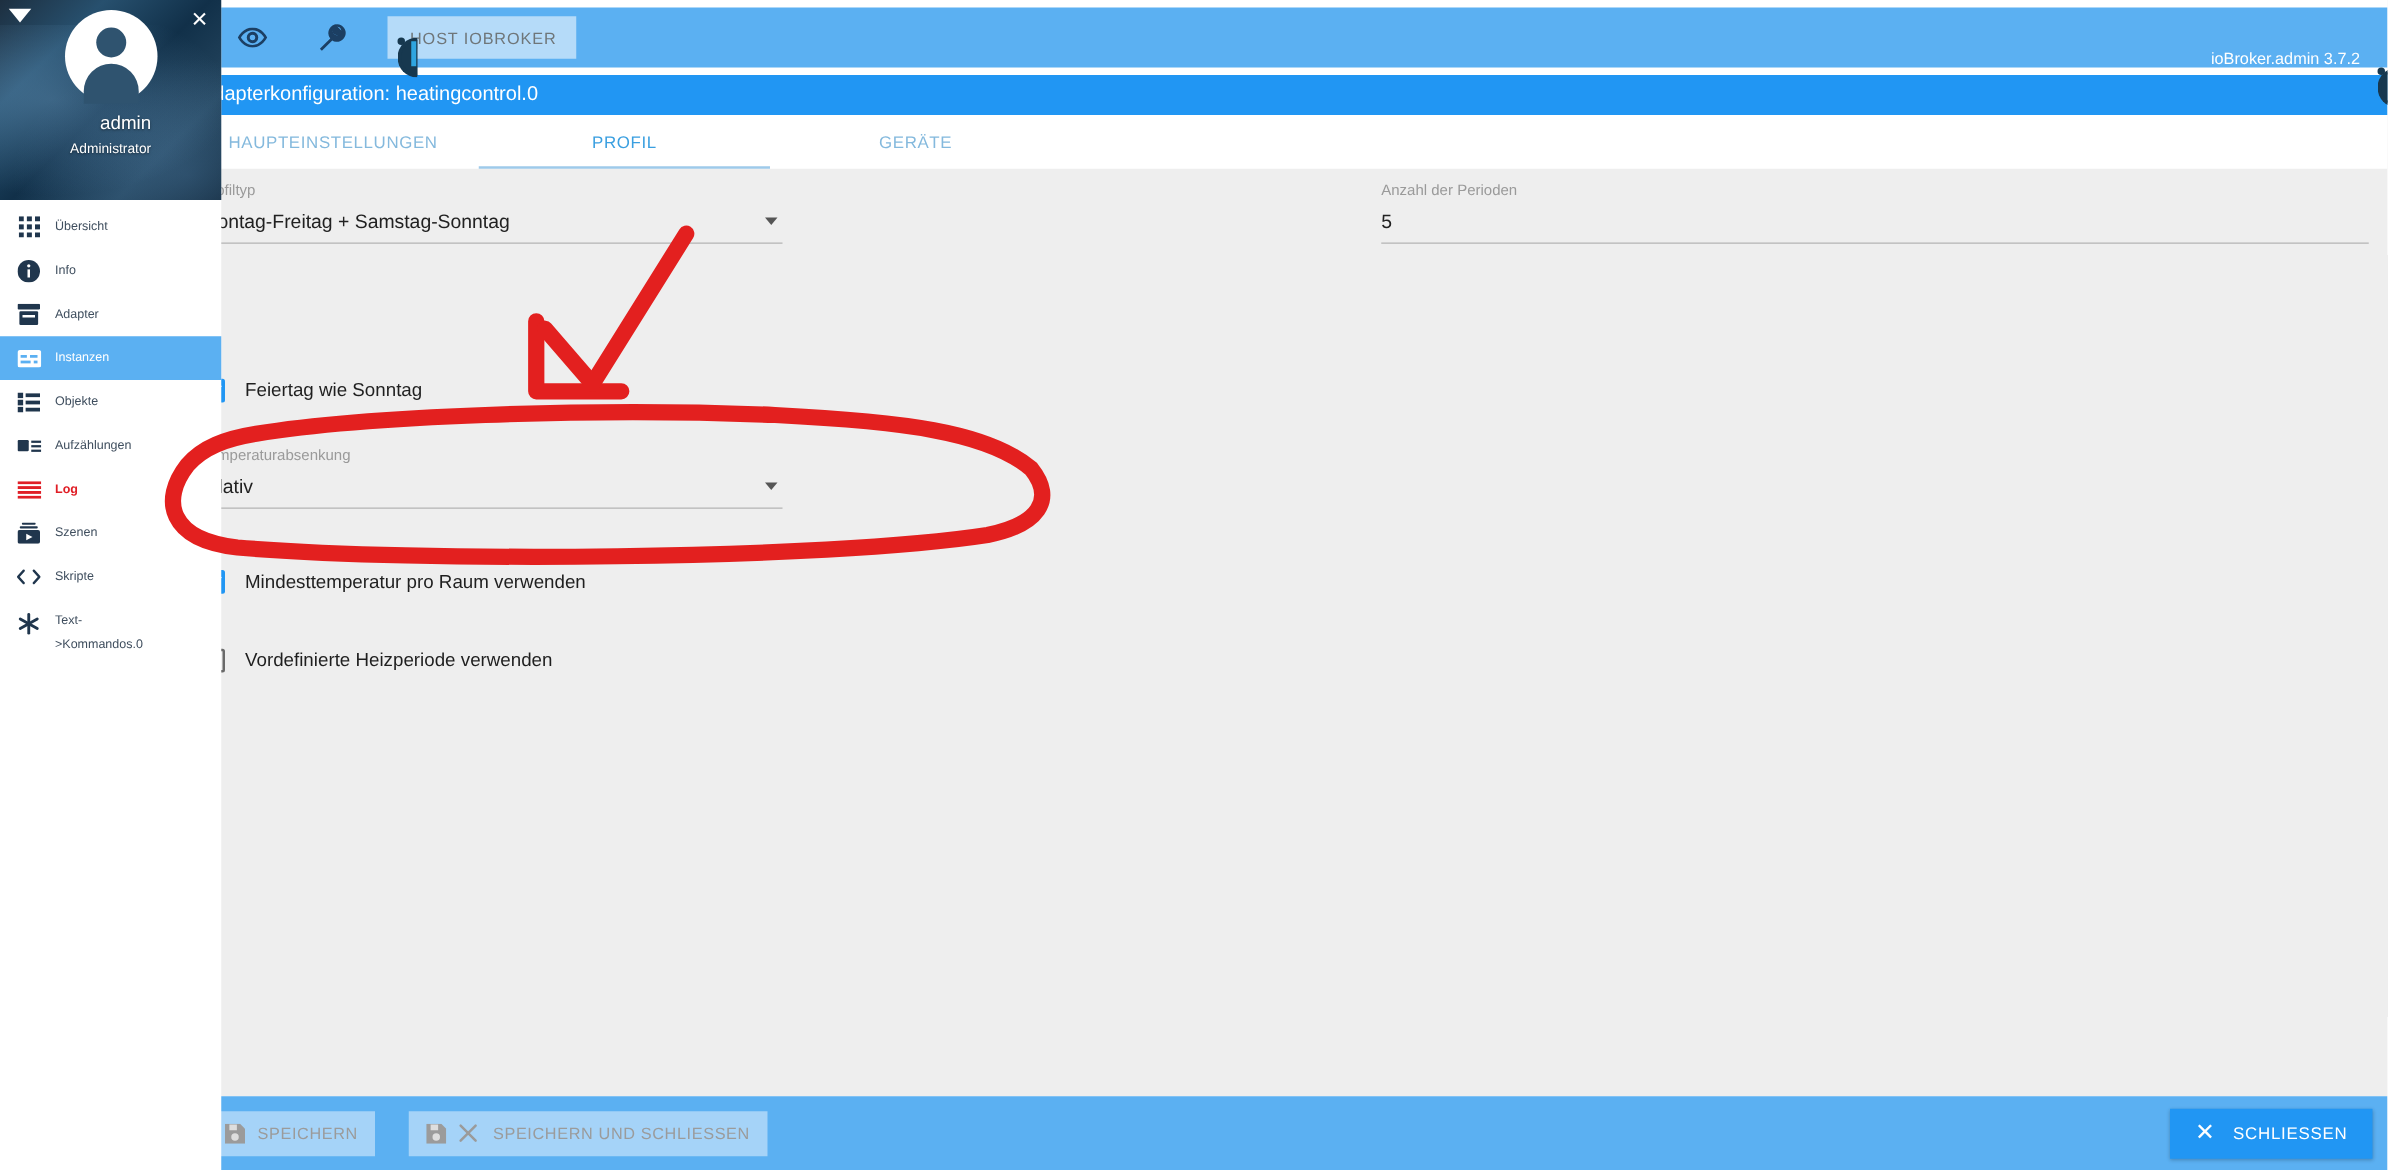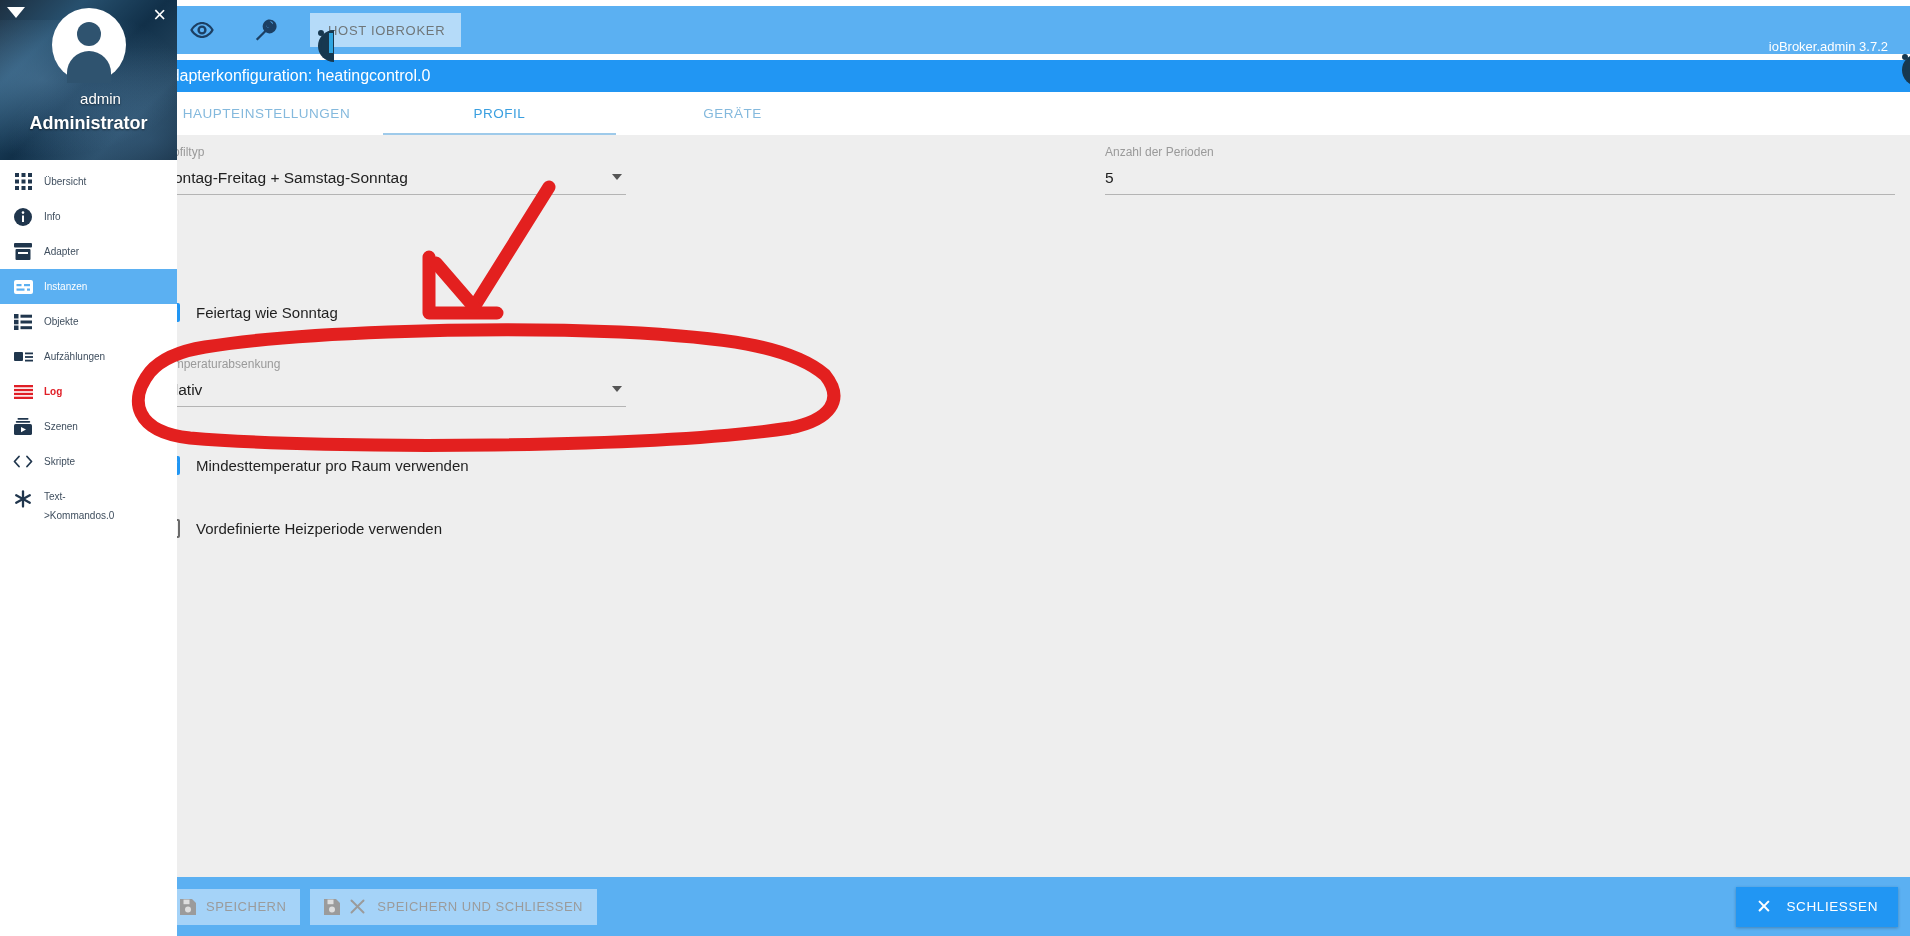--- a/index.html
+++ b/index.html
@@ -60,21 +60,21 @@
     left: 50%; top: 43px; transform: translateX(-50%);
     width: 44px; height: 32px;
     border-radius: 22px 22px 0 0;
     background: #2f536f;
   }
   .user-name, .user-role {
     position: absolute; width: 100%; text-align: center;
     color: #ffffff; z-index: 3; text-shadow: 0 1px 2px rgba(0,0,0,.5);
   }
   .user-name { top: 90px; font-size: 15px; padding-left: 24px; }
-  .user-role { top: 113px; font-size: 18px; font-weight: bold; }
+  .user-role { top: 113px; font-size: 11px; }
 
   .nav-list { padding-top: 4px; }
   .nav-item {
     display: flex; align-items: flex-start;
     height: 35px; padding-left: 10px;
     color: #3f4e5e; font-size: 10px;
   }
   .nav-item.two-line { height: 56px; }
   .nav-item.active { background: #5bb0f2; color: #ffffff; }
   .nav-item.logitem { color: #e01e26; font-weight: bold; }
@@ -487,21 +487,21 @@
       <span class="bicon">
         <svg width="16" height="16" viewBox="0 0 16 16" fill="#9b9b9b">
           <path d="M0 0 h12 l4 4 v12 H0 Z"></path>
           <rect x="3.5" y="0.6" width="6" height="4.6" fill="#dedede"></rect>
           <circle cx="8" cy="10.5" r="3" fill="#dedede"></circle>
         </svg>
       </span>
       <span>SPEICHERN</span>
     </div>
 
-    <div class="btn-flat" style="margin-left:10px;">
+    <div class="btn-flat" style="margin-left:27px;">
       <span class="bicon">
         <svg width="16" height="16" viewBox="0 0 16 16" fill="#9b9b9b">
           <path d="M0 0 h12 l4 4 v12 H0 Z"></path>
           <rect x="3.5" y="0.6" width="6" height="4.6" fill="#dedede"></rect>
           <circle cx="8" cy="10.5" r="3" fill="#dedede"></circle>
         </svg>
       </span>
       <span class="bicon" style="margin-right:12px;">
         <svg width="15" height="15" viewBox="0 0 15 15" stroke="#9b9b9b" stroke-width="2" stroke-linecap="round">
           <line x1="1.5" y1="1.5" x2="13.5" y2="13.5"></line>

